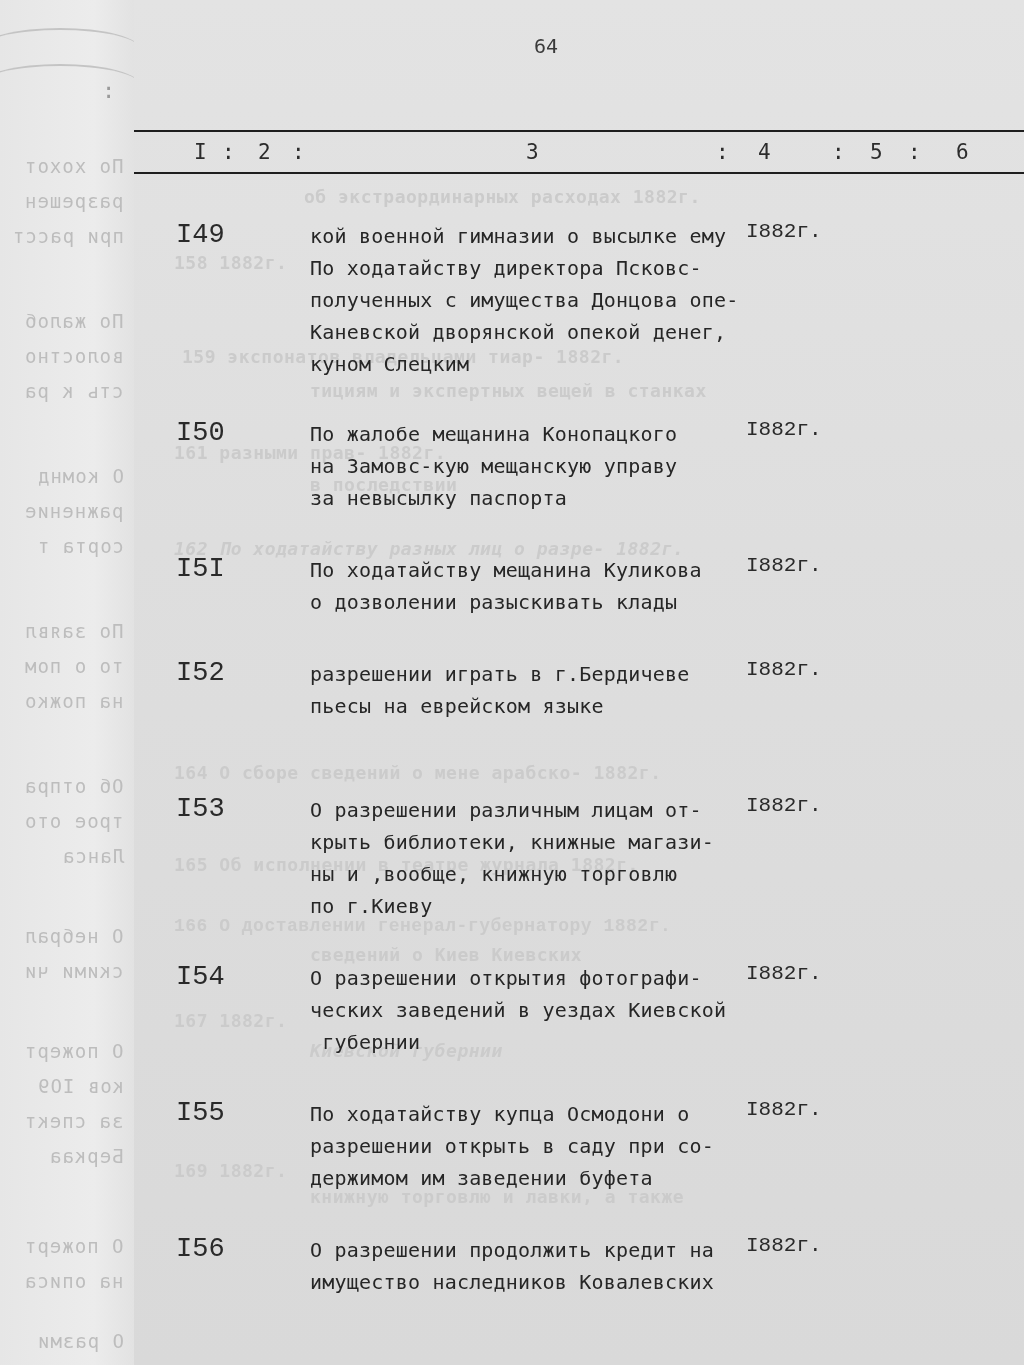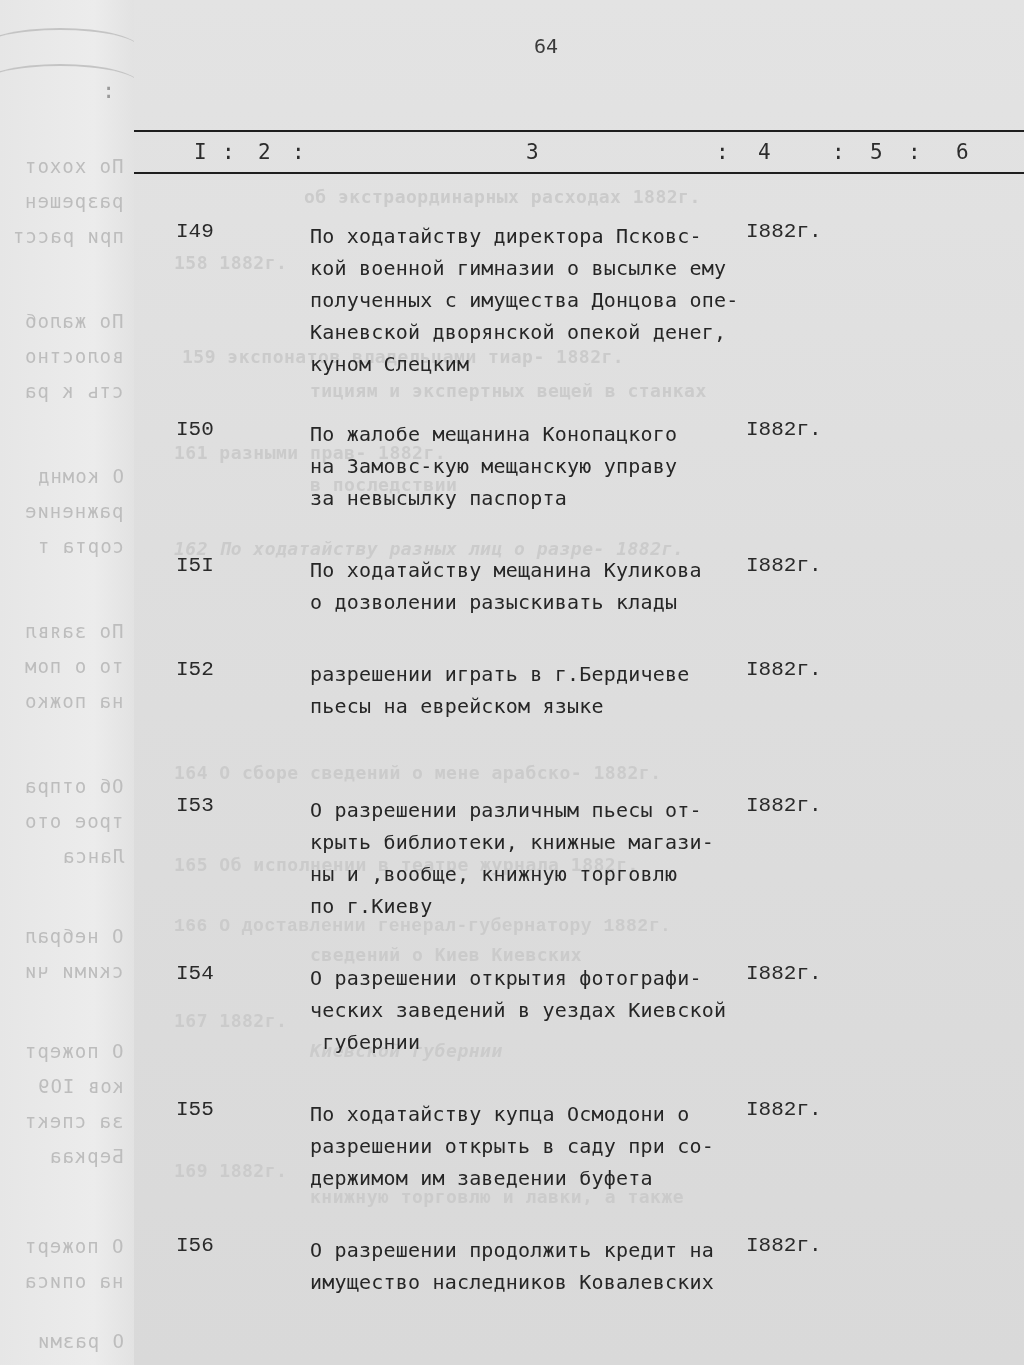--- a/index.html
+++ b/index.html
@@ -100,21 +100,21 @@
     
     .entry {
       position: absolute;
       left: 0;
       width: 890px;
     }
     .entry .num {
       position: absolute;
       left: 42px;
       top: 0;
-      font-size: 21px;
+      font-size: 27px;
       color: #2a2a2a;
       font-family: "Liberation Mono", "DejaVu Sans Mono", monospace;
     }
     .entry .desc {
       position: absolute;
       left: 176px;
       top: 0;
       width: 450px;
     }
     .entry .desc div {
@@ -199,22 +199,22 @@
     <span style="left:698px;">:</span>
     <span style="left:736px;">5</span>
     <span style="left:774px;">:</span>
     <span style="left:822px;">6</span>
   </div>
   <div class="rule bottom"></div>
 
   <div class="entry" style="top:220px;">
     <div class="num">I49</div>
     <div class="desc">
+      <div>кой военной гимназии о высылке ему</div>
       <div>По ходатайству директора Псковс-</div>
-      <div>кой военной гимназии о высылке ему</div>
       <div>полученных с имущества Донцова опе-</div>
       <div>Каневской дворянской опекой денег,</div>
       <div>куном Слецким</div>
     </div>
     <div class="year">I882г.</div>
   </div>
 
   <div class="entry" style="top:418px;">
     <div class="num">I50</div>
     <div class="desc">
@@ -239,21 +239,21 @@
     <div class="desc">
       <div>разрешении играть в г.Бердичеве</div>
       <div>пьесы на еврейском языке</div>
     </div>
     <div class="year">I882г.</div>
   </div>
 
   <div class="entry" style="top:794px;">
     <div class="num">I53</div>
     <div class="desc">
-      <div>О разрешении различным пьесы от-</div>
+      <div>О разрешении различным лицам от-</div>
       <div>крыть библиотеки, книжные магази-</div>
       <div>ны и ,вообще, книжную торговлю</div>
       <div>по г.Киеву</div>
     </div>
     <div class="year">I882г.</div>
   </div>
 
   <div class="entry" style="top:962px;">
     <div class="num">I54</div>
     <div class="desc">

